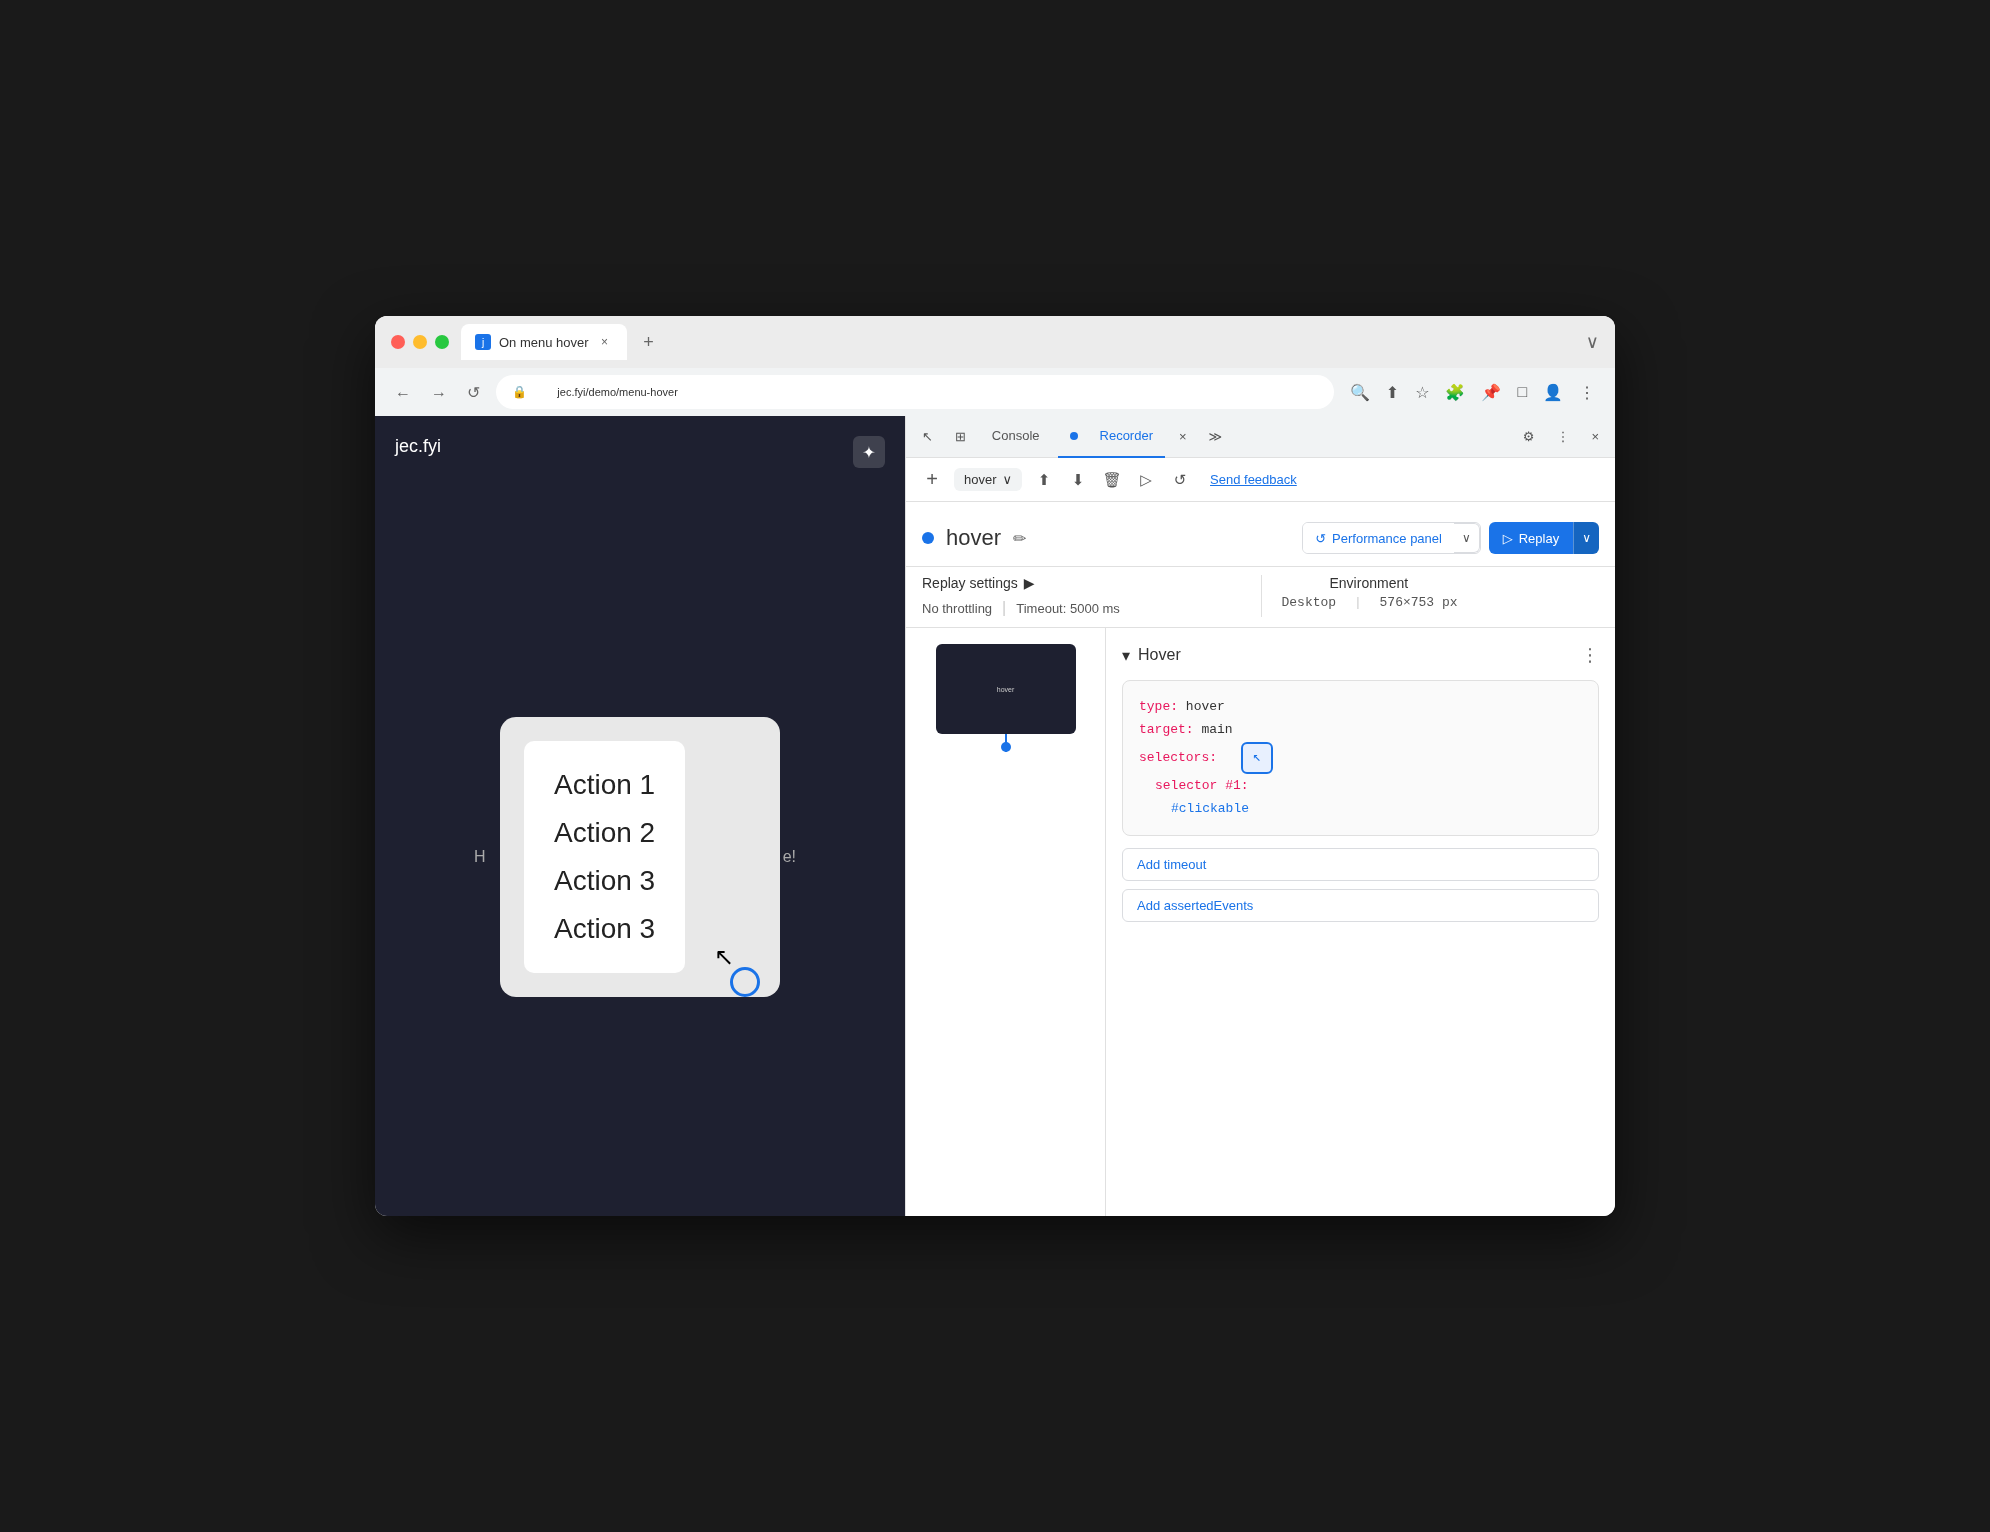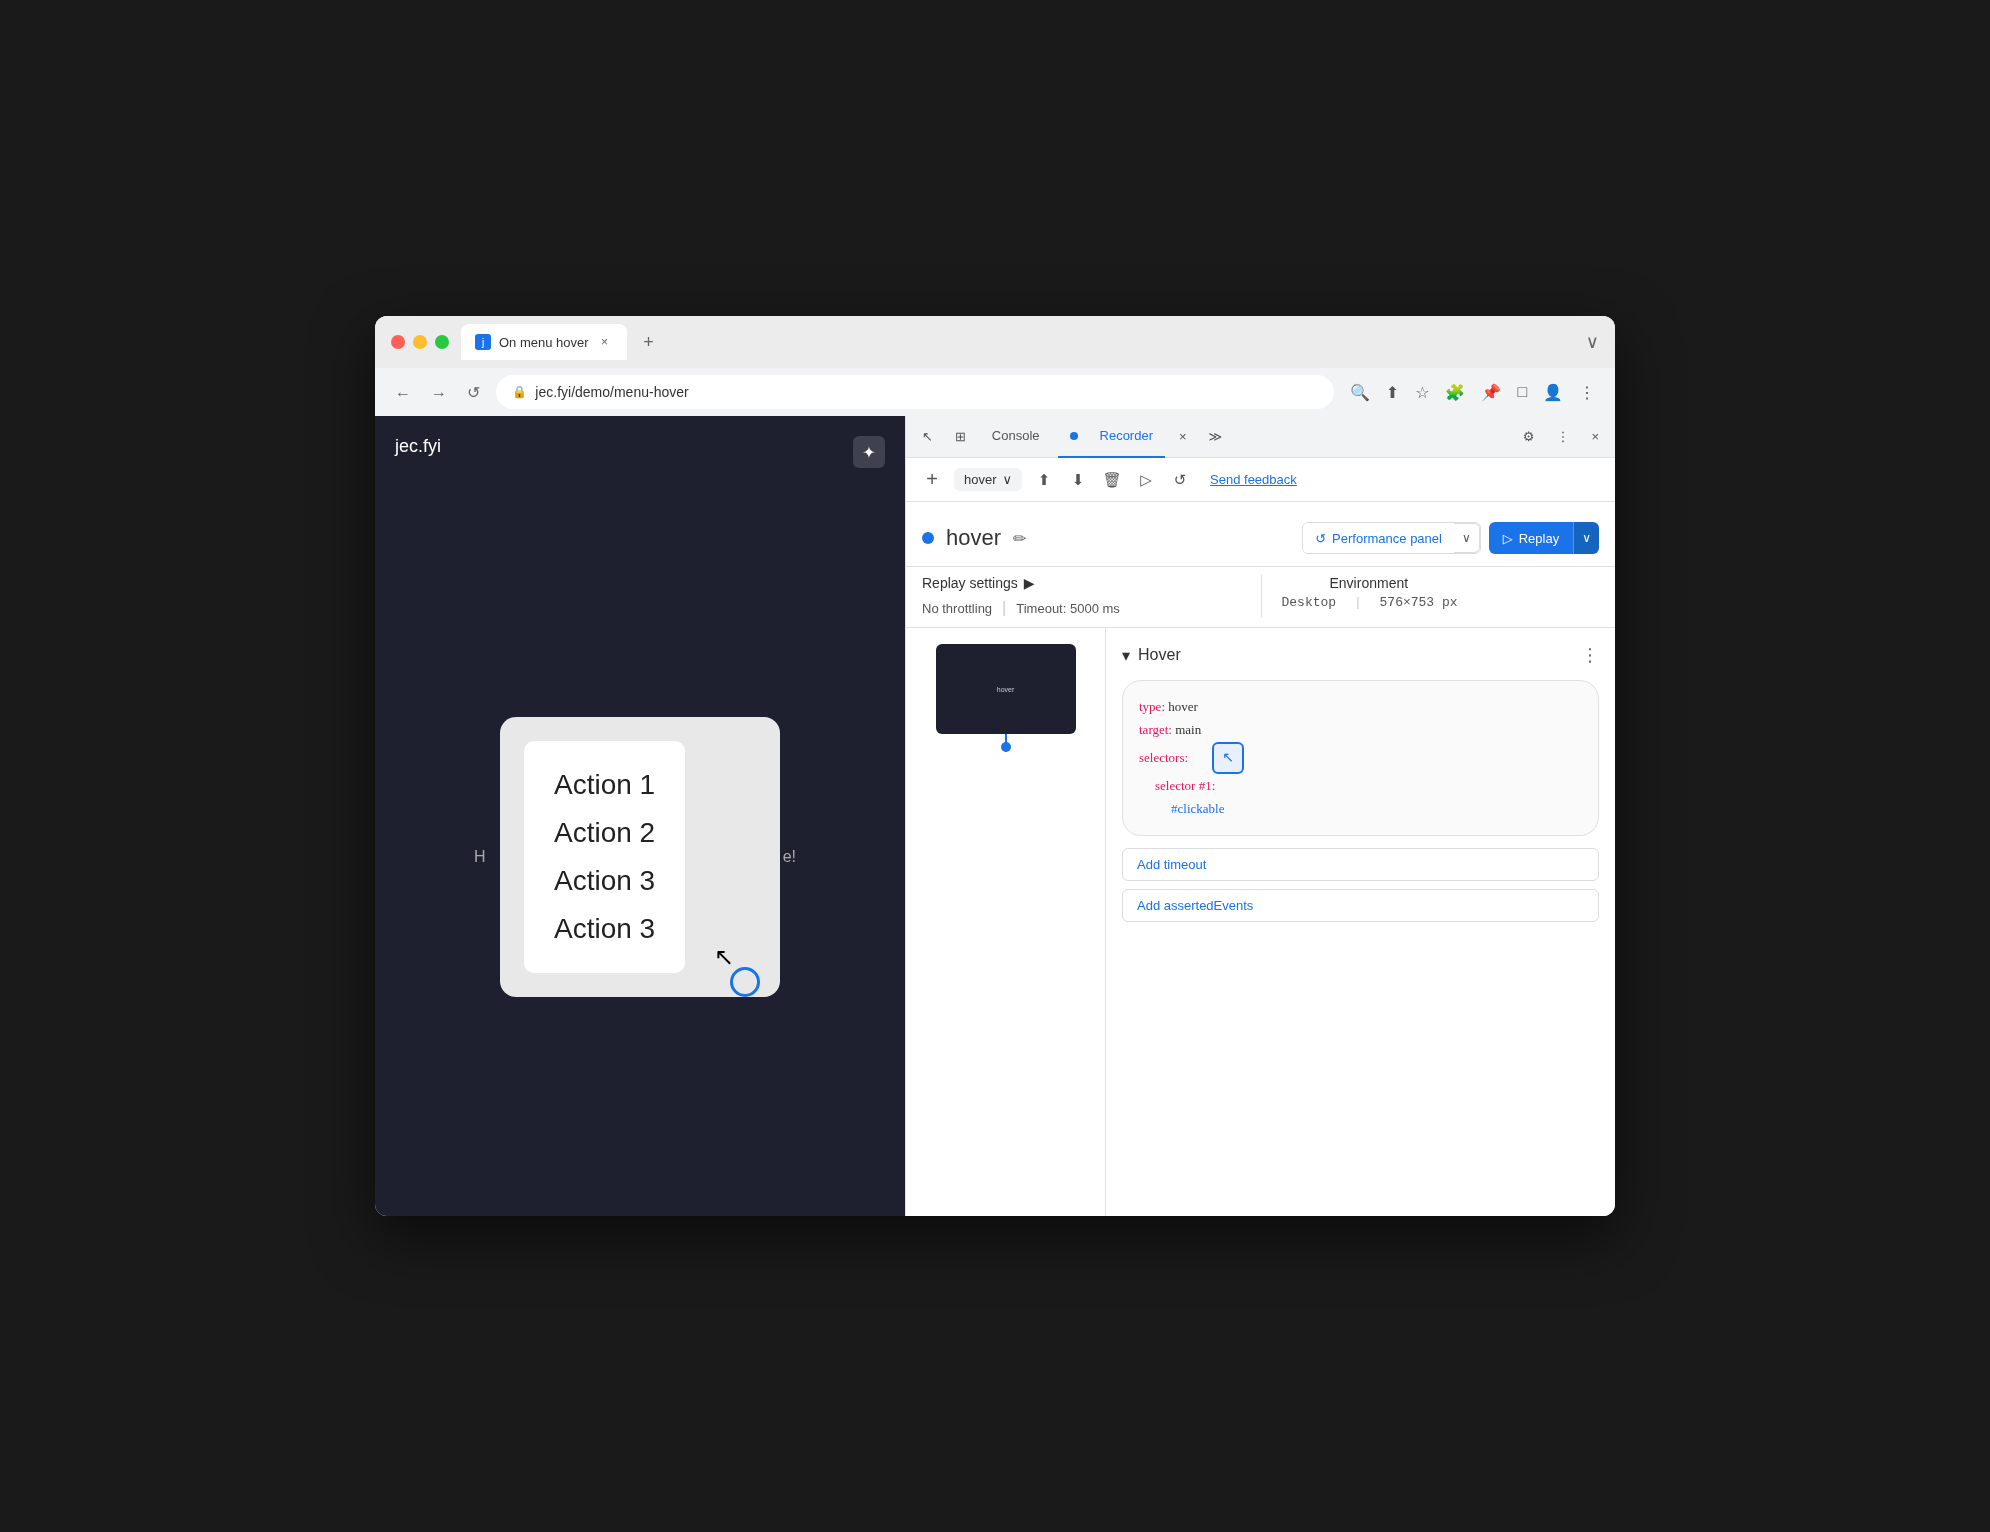--- a/index.html
+++ b/index.html
@@ -116,21 +116,21 @@
       border-radius: 20px;
       padding: 6px 16px;
       font-size: 14px;
       color: #333;
       display: flex;
       align-items: center;
       gap: 8px;
       height: 34px;
     }
     .lock-icon { color: #555; font-size: 12px; }
-    .address-text { color: #333; font-size: 14px; }
+    .address-text { color: #333; font-size: 11px; margin-left: 22px; }
     .address-actions {
       display: flex;
       gap: 8px;
       align-items: center;
     }
     .addr-btn {
       color: #555;
       font-size: 16px;
       cursor: pointer;
       padding: 4px;
@@ -487,23 +487,23 @@
       color: #333;
     }
     .step-menu {
       color: #666;
       cursor: pointer;
       font-size: 18px;
     }
     .code-block {
       background: #fafafa;
       border: 1px solid #e0e0e0;
-      border-radius: 19px;
+      border-radius: 8px;
       padding: 14px 16px;
-      font-family: Liberation Serif, serif;
+      font-family: Liberation Mono, monospace;
       font-size: 13px;
       line-height: 1.8;
       margin-bottom: 12px;
     }
     .code-key { color: #e8175d; }
     .code-val { color: #333; }
     .code-val-blue { color: #1a73e8; }
     .selector-row {
       display: flex;
       align-items: center;

